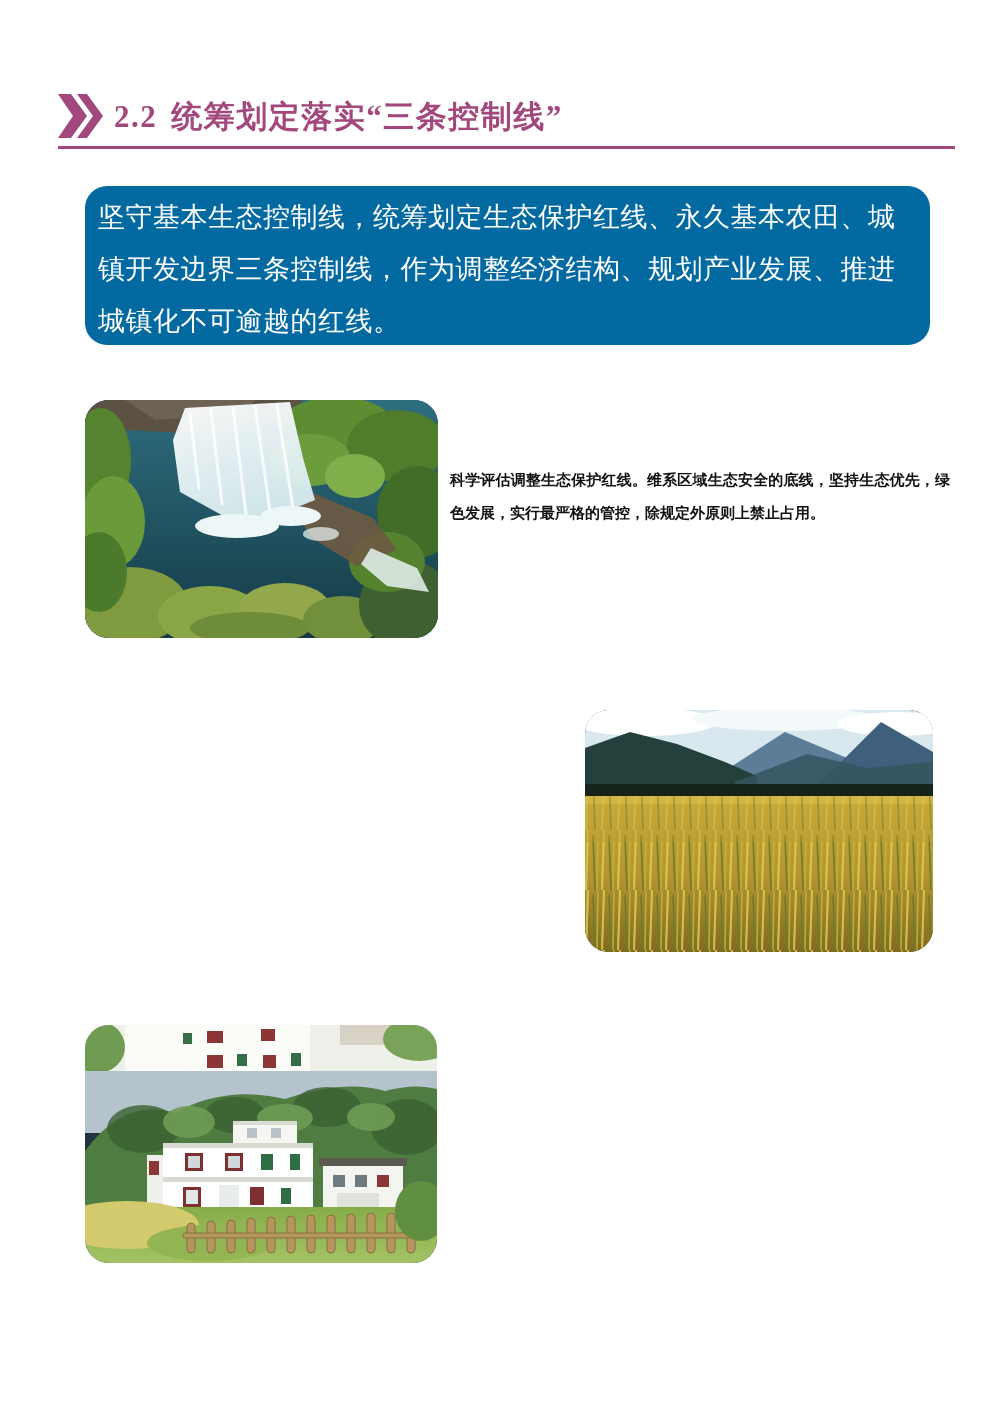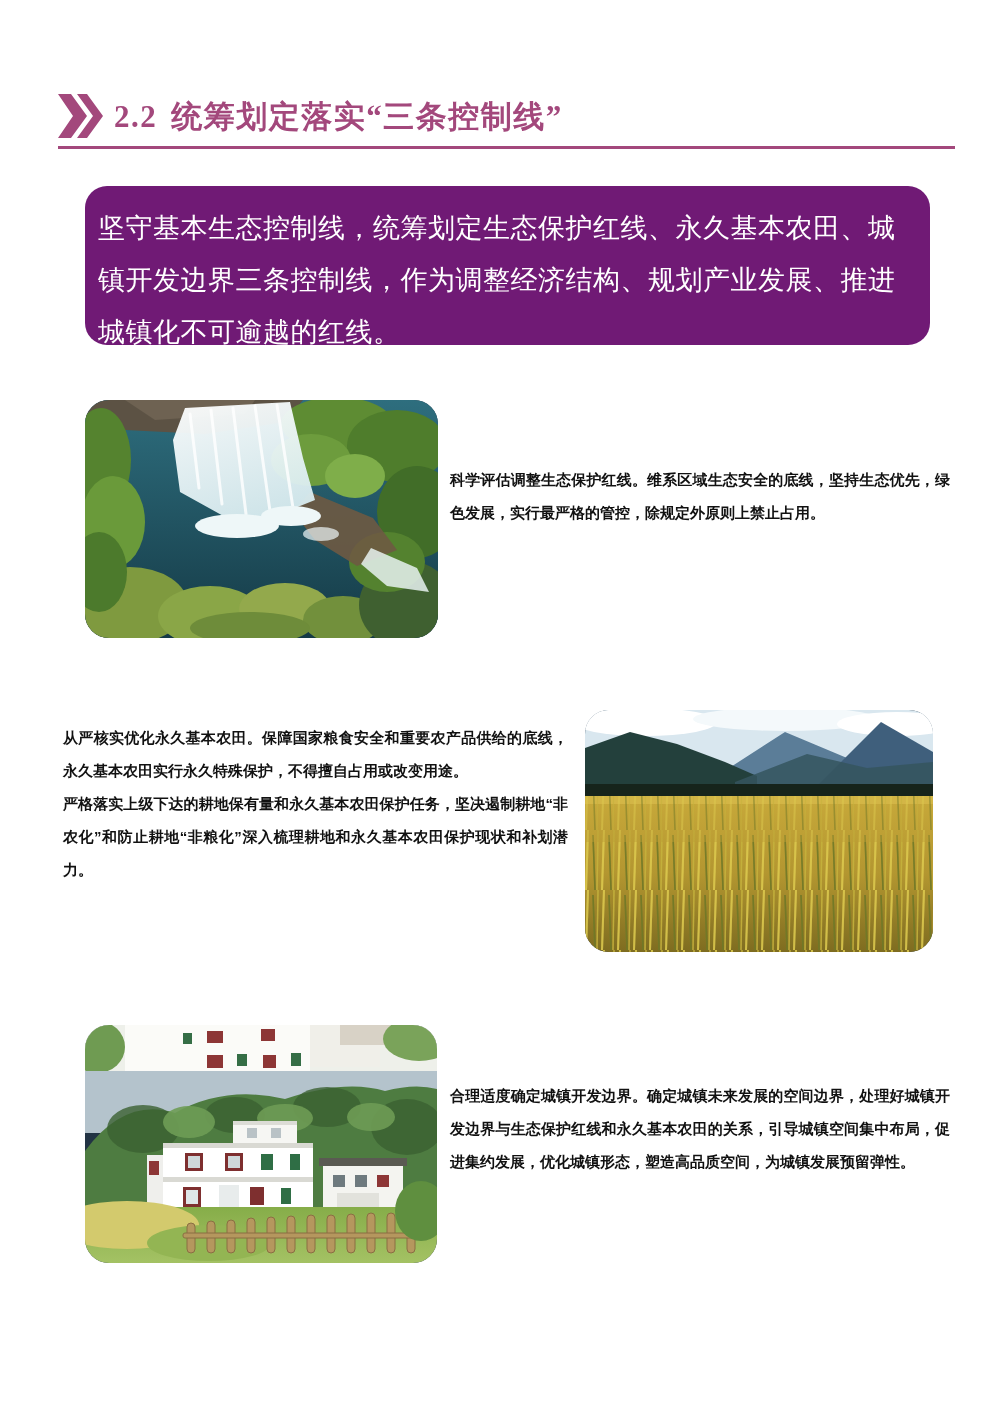--- a/index.html
+++ b/index.html
@@ -17,22 +17,22 @@
     font-family:"Liberation Serif","DejaVu Serif",serif;
     font-size:31px;font-weight:bold;color:#a3487c;
     letter-spacing:1.5px;white-space:nowrap;line-height:50px;
   }
   .hdr-num{margin-right:14px;}
   .hdr-rule{position:absolute;left:58px;top:146px;width:897px;height:3px;background:#a3487c;}
 
   
   .intro-box{
     position:absolute;left:85px;top:186px;width:845px;height:159px;
-    background:#701a75;border-radius:22px;box-sizing:border-box;
-    padding:16px 13px 0 13px;
+    background:#0369a1;border-radius:22px;box-sizing:border-box;
+    padding:5px 13px 0 13px;
   }
   .intro-text{
     color:#ffffff;font-size:27px;line-height:52px;font-weight:400;
     letter-spacing:0.5px;
   }
 
   
   .figure{position:absolute;border-radius:24px;overflow:hidden;background:#234;}
   .figure svg{display:block;width:100%;height:100%;}
   .fig-waterfall{left:85px;top:400px;width:353px;height:238px;}
@@ -120,24 +120,20 @@
         <ellipse cx="206" cy="116" rx="30" ry="10"></ellipse>
         <ellipse cx="236" cy="134" rx="18" ry="7" opacity="0.7"></ellipse>
       </g>
       <polygon points="286,148 332,168 344,192 302,186 276,164" fill="#e8f2f0" opacity="0.85"></polygon>
     </svg>
   </div>
   <div class="txt txt-1">
     <p>科学评估调整生态保护红线。维系区域生态安全的底线，坚持生态优先，绿色发展，实行最严格的管控，除规定外原则上禁止占用。</p>
   </div>
 
-  <div class="txt txt-2">
-    <p>从严核实优化永久基本农田。保障国家粮食安全和重要农产品供给的底线，永久基本农田实行永久特殊保护，不得擅自占用或改变用途。</p>
-    <p>严格落实上级下达的耕地保有量和永久基本农田保护任务，坚决遏制耕地“非农化”和防止耕地“非粮化”深入梳理耕地和永久基本农田保护现状和补划潜力。</p>
-  </div>
   <div class="figure fig-rice">
     <svg viewBox="0 0 348 242" preserveAspectRatio="none">
       <defs>
         <linearGradient id="rfField" x1="0" y1="0" x2="0" y2="1">
           <stop offset="0" stop-color="#c8a93a"></stop>
             <stop offset="0.5" stop-color="#b39630"></stop>
             <stop offset="1" stop-color="#7e6c20"></stop>
         </linearGradient>
         <pattern id="stalks" width="16" height="60" patternUnits="userSpaceOnUse">
           <line x1="3" y1="0" x2="1" y2="60" stroke="#dcc94e" stroke-width="2"></line>
@@ -243,17 +239,14 @@
         <rect x="242" y="190" width="8" height="38" rx="4"></rect>
         <rect x="262" y="189" width="8" height="39" rx="4"></rect>
         <rect x="282" y="188" width="8" height="40" rx="4"></rect>
         <rect x="302" y="188" width="8" height="40" rx="4"></rect>
         <rect x="322" y="187" width="8" height="41" rx="4"></rect>
         <rect x="98" y="208" width="236" height="5" rx="2"></rect>
       </g>
       <ellipse cx="336" cy="186" rx="26" ry="30" fill="#5f8f3f"></ellipse>
     </svg>
   </div>
-  <div class="txt txt-3">
-    <p>合理适度确定城镇开发边界。确定城镇未来发展的空间边界，处理好城镇开发边界与生态保护红线和永久基本农田的关系，引导城镇空间集中布局，促进集约发展，优化城镇形态，塑造高品质空间，为城镇发展预留弹性。</p>
-  </div>
 
 </div>
 
 </body></html>

